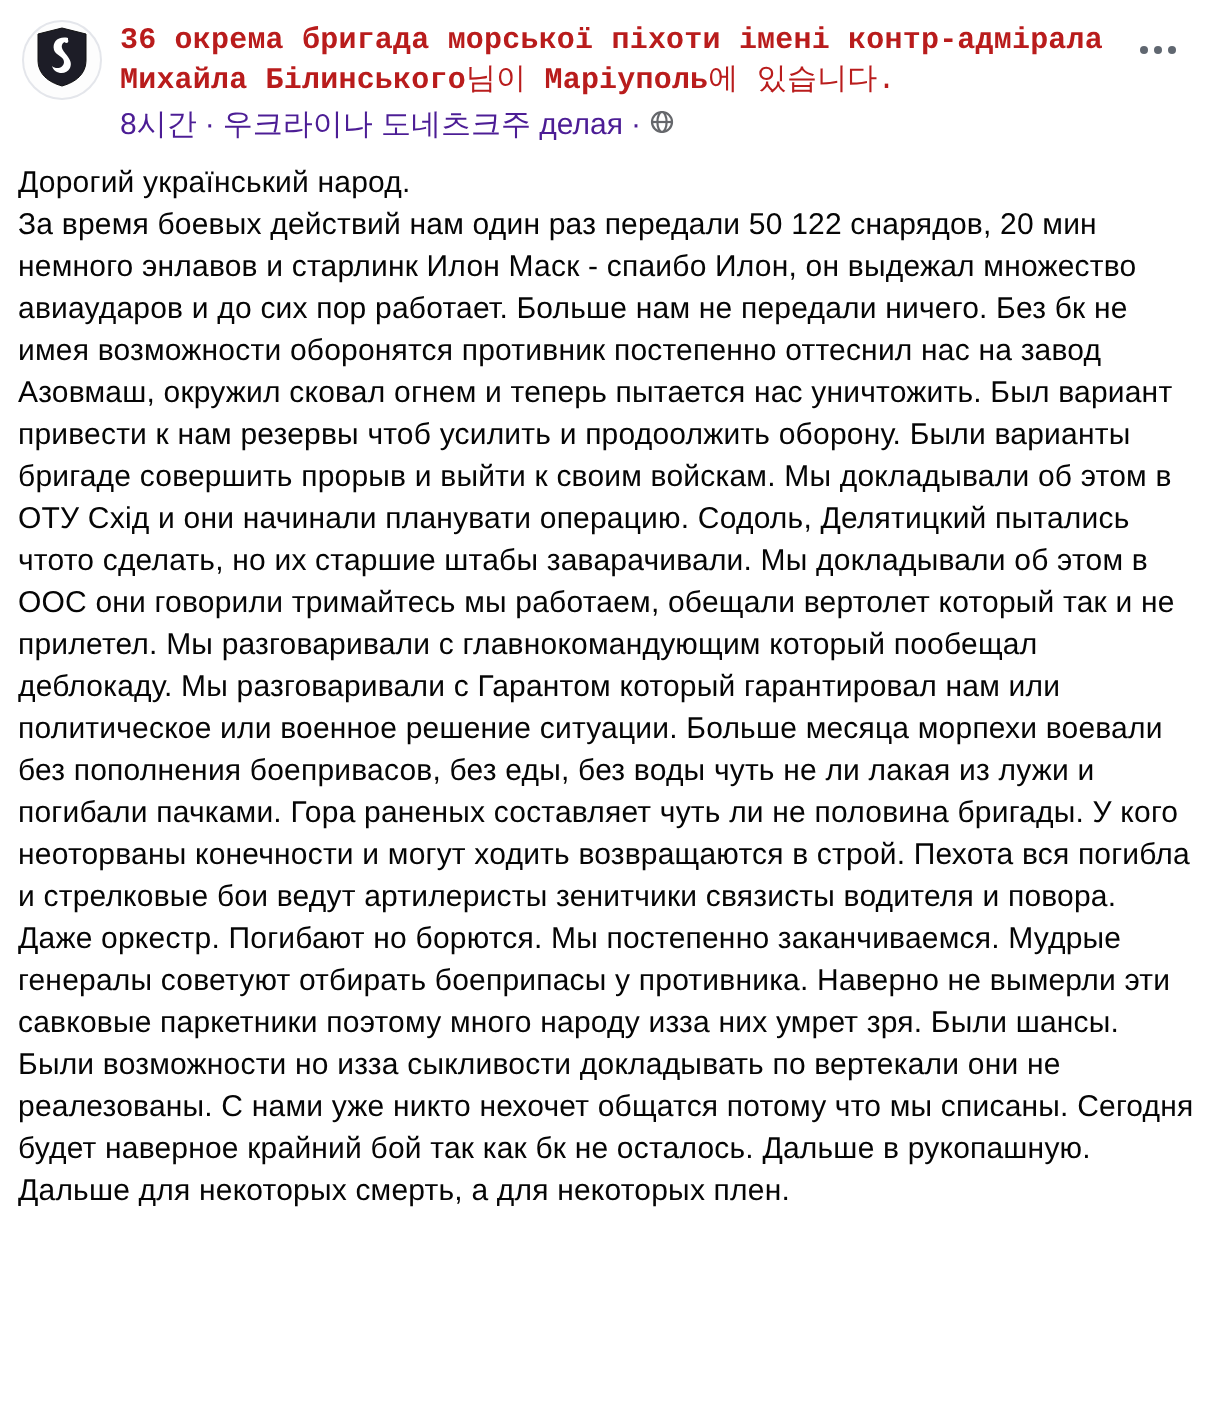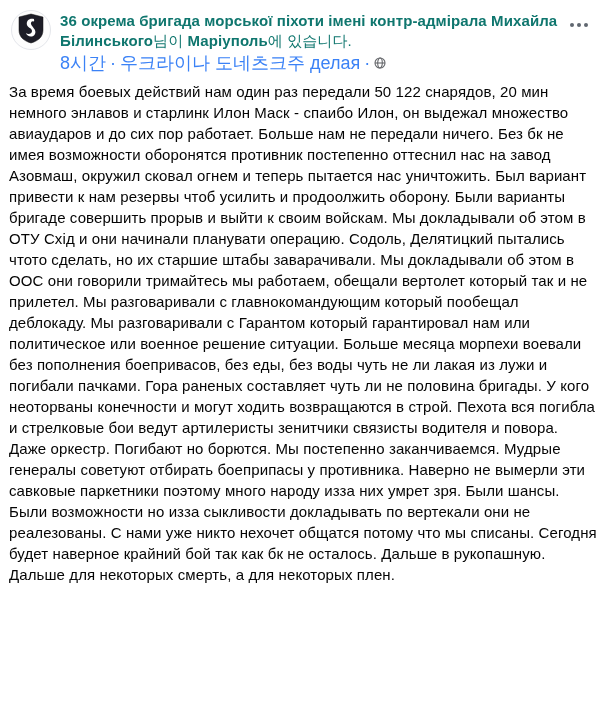--- a/index.html
+++ b/index.html
@@ -32,30 +32,31 @@
   }
   .header-texts {
     margin-left: 9px;
     padding-top: 1px;
     flex: 1 1 auto;
     min-width: 0;
   }
   .title-line {
     font-size: 15px;
     line-height: 20px;
-    color: #0f766e;
+    color: #b91c1c;
     letter-spacing: 0.1px;
+    font-family: Liberation Mono, monospace;
   }
   .title-line .bold { font-weight: 700; cursor: pointer; }
   .title-line .reg { font-weight: 400; }
   .meta-line {
     margin-top: 3px;
-    font-size: 18px;
+    font-size: 15px;
     line-height: 16px;
-    color: #3b82f6;
+    color: #4c1d95;
     display: flex;
     align-items: center;
     gap: 4px;
   }
   .meta-line .meta-link { cursor: pointer; }
   .globe { display: inline-block; margin-top: 1px; }
   .menu-btn {
     position: absolute;
     top: 14px;
     right: 14px;
@@ -124,16 +125,17 @@
       <span style="display:flex;gap:3px;">
         <i></i>
           <i></i>
           <i></i>
       </span>
     </div>
 
   </div>
 
   <div class="post-body">
+      <div class="para">Дорогий український народ.</div>
       <div class="para">За время боевых действий нам один раз передали 50 122 снарядов, 20 мин немного энлавов и старлинк Илон Маск - спаибо Илон, он выдежал множество авиаударов и до сих пор работает. Больше нам не передали ничего. Без бк не имея возможности оборонятся противник постепенно оттеснил нас на завод Азовмаш, окружил сковал огнем и теперь пытается нас уничтожить. Был вариант привести к нам резервы чтоб усилить и продоолжить оборону. Были варианты бригаде совершить прорыв и выйти к своим войскам. Мы докладывали об этом в ОТУ Схід и они начинали планувати операцию. Содоль, Делятицкий пытались чтото сделать, но их старшие штабы заварачивали. Мы докладывали об этом в ООС они говорили тримайтесь мы работаем, обещали вертолет который так и не прилетел. Мы разговаривали с главнокомандующим который пообещал деблокаду. Мы разговаривали с Гарантом который гарантировал нам или политическое или военное решение ситуации. Больше месяца морпехи воевали без пополнения боепривасов, без еды, без воды чуть не ли лакая из лужи и погибали пачками. Гора раненых составляет чуть ли не половина бригады. У кого неоторваны конечности и могут ходить возвращаются в строй. Пехота вся погибла и стрелковые бои ведут артилеристы зенитчики связисты водителя и повора. Даже оркестр. Погибают но борются. Мы постепенно заканчиваемся. Мудрые генералы советуют отбирать боеприпасы у противника. Наверно не вымерли эти савковые паркетники поэтому много народу изза них умрет зря. Были шансы. Были возможности но изза сыкливости докладывать по вертекали они не реалезованы. С нами уже никто нехочет общатся потому что мы списаны. Сегодня будет наверное крайний бой так как бк не осталось. Дальше в рукопашную. Дальше для некоторых смерть, а для некоторых плен.</div>
     </div>
 
 </div>
 
 </body></html>

